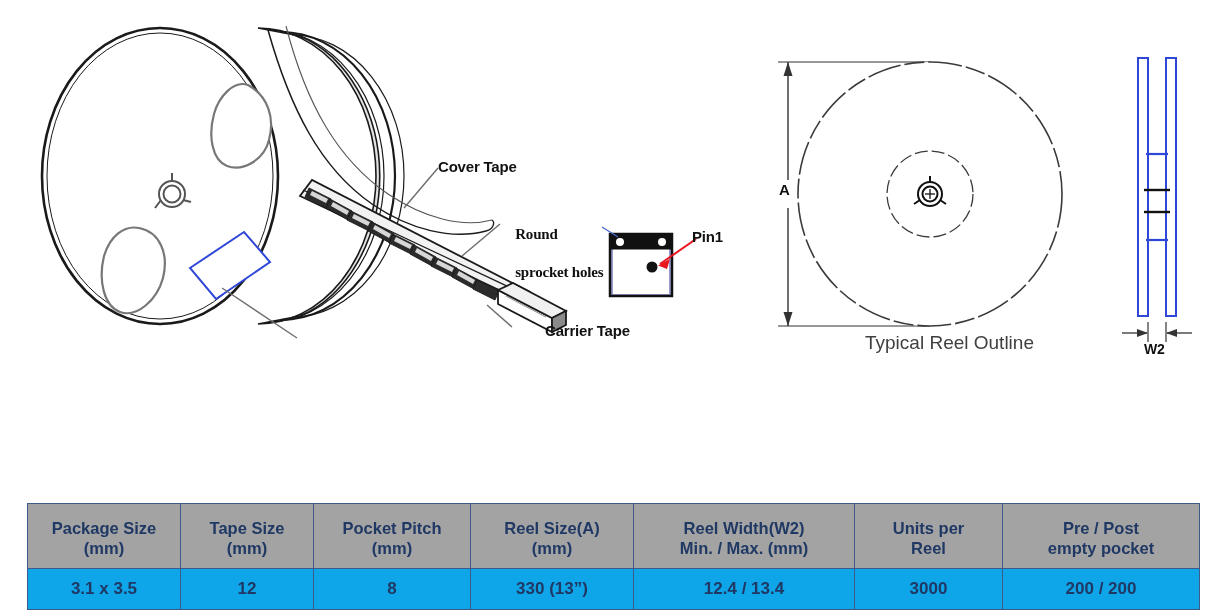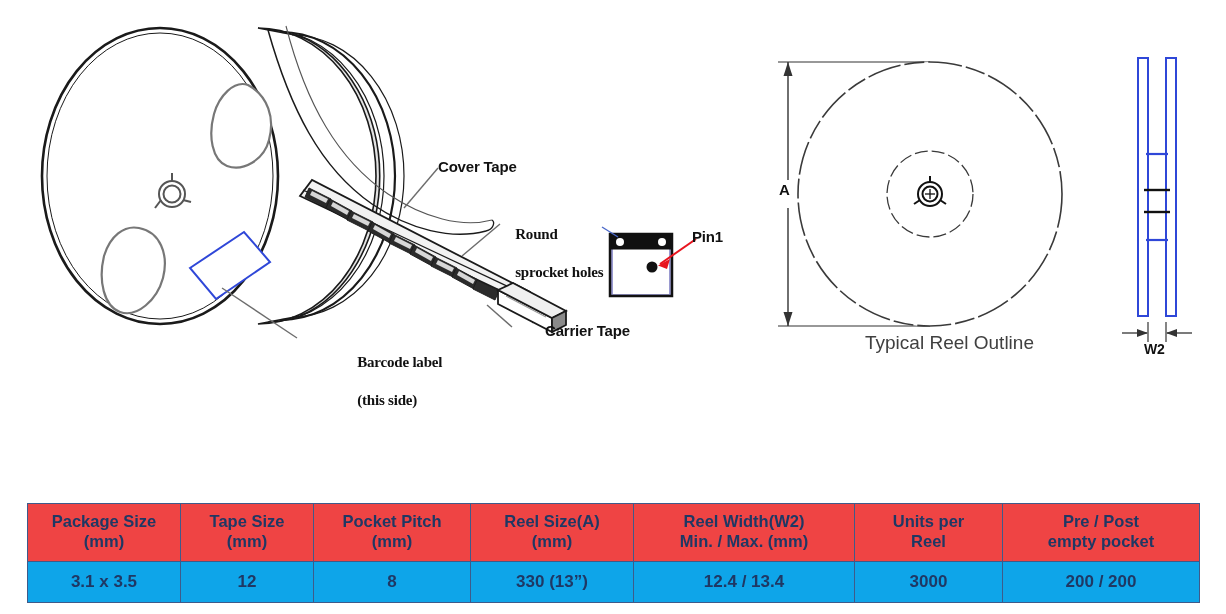--- a/index.html
+++ b/index.html
@@ -58,24 +58,24 @@
     table-layout: fixed;
   }
   .spec-table th, .spec-table td {
     border: 1.5px solid #3f5a8a;
     text-align: center;
     color: #1f3864;
     font-weight: bold;
     font-family: "Liberation Sans", sans-serif;
   }
   .spec-table th {
-    background: #ef4444;
+    background: #a3a3a3;
     font-size: 16.5px;
     line-height: 20px;
-    padding: 3px 2px 6px 2px;
+    padding: 10px 2px 6px 2px;
     height: 48px;
     vertical-align: middle;
   }
   .spec-table td {
     background: #0ea5e9;
     font-size: 17px;
     height: 36px;
     vertical-align: middle;
     padding: 2px;
   }
@@ -188,24 +188,20 @@
 
   <div class="lbl" style="left:438px; top:158px;">Cover Tape</div>
 
   <div class="lbl lbl-2line" style="left:501px; top:206px;">
     <span>Round</span><br>
     <span>sprocket holes</span>
   </div>
 
   <div class="lbl" style="left:497px; top:322px;margin-left:48px;">Carrier Tape</div>
 
-  <div class="lbl lbl-2line" style="left:343px; top:334px;">
-    <span>Barcode label</span><br>
-    <span>(this side)</span>
-  </div>
 
   <svg class="abs" style="left:600px; top:225px;" width="140" height="90" viewBox="0 0 140 90">
 
     <rect x="12" y="22" width="58" height="48" fill="#ffffff" stroke="#9a9ad0" stroke-width="2"></rect>
 
     <rect x="11" y="10" width="60" height="14" fill="#111111" stroke="#111111" stroke-width="1"></rect>
     <circle cx="20" cy="17" r="4" fill="#ffffff"></circle>
     <circle cx="62" cy="17" r="4" fill="#ffffff"></circle>
 
     <rect x="10" y="9" width="62" height="62" fill="none" stroke="#111111" stroke-width="2.5"></rect>

